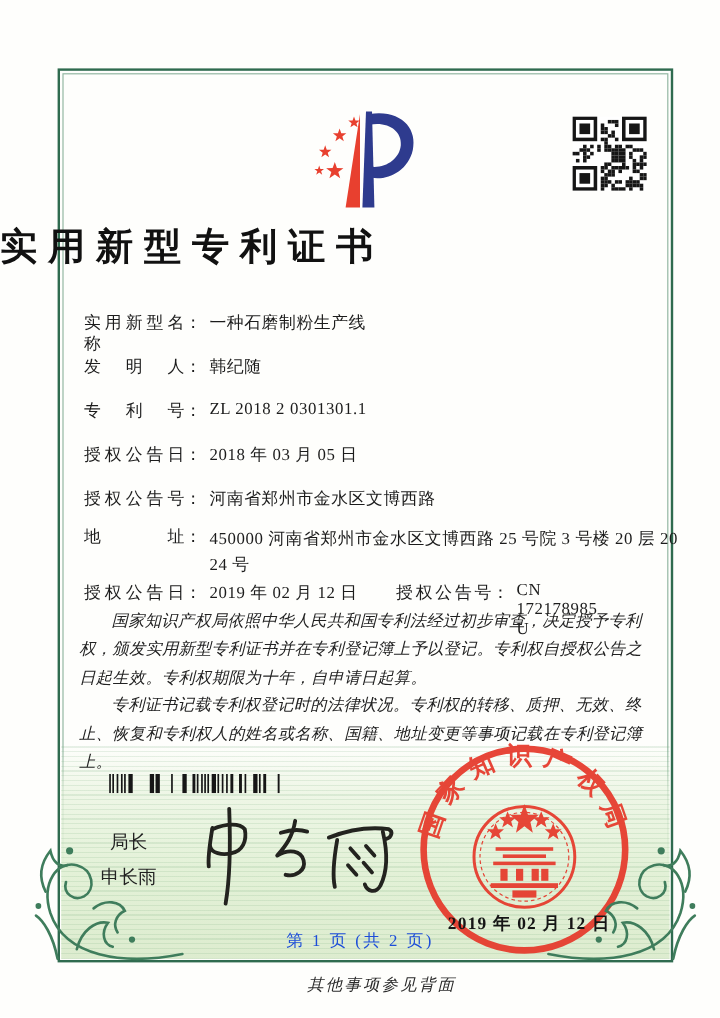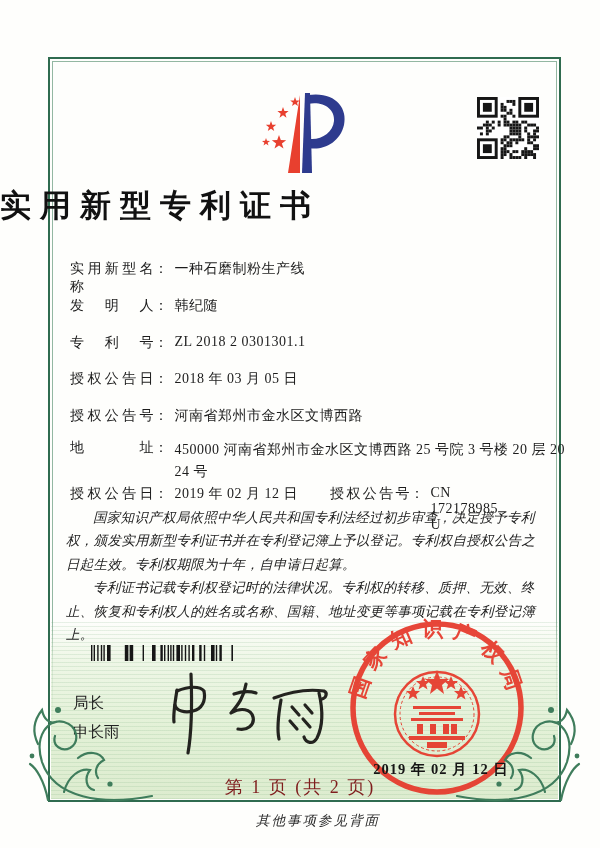--- a/index.html
+++ b/index.html
@@ -38,28 +38,28 @@
   .r6{top:439px}.r7{top:485px}
   .grant2{position:absolute;left:260px;top:0;display:flex;}
   .grant2 .flabel{width:80px;}
   
   .paras{position:absolute;left:66px;top:506px;width:474px;
          font-size:13.5px;line-height:1.74;font-style:italic;color:#222;
          letter-spacing:.3px;}
   .paras p{margin:0;text-indent:2em;}
   
   .barcode{position:absolute;left:80px;top:645px;width:153px;height:16px;}
-  .signer{position:absolute;left:73px;top:688px;font-size:15.5px;line-height:29px;
-          font-family:"Liberation Sans","DejaVu Sans",sans-serif;color:#222;}
+  .signer{position:absolute;left:84px;top:688px;font-size:15.5px;line-height:29px;
+          font-family:"Liberation Sans","DejaVu Sans",sans-serif;color:#222;text-align:center;}
   .signature{position:absolute;left:146px;top:660px;}
   .seal{position:absolute;left:347px;top:618px;opacity:.93;}
   .seal-date{position:absolute;left:349px;top:760px;width:184px;text-align:center;
              font-size:14.5px;font-weight:700;letter-spacing:1px;color:#151515;}
   .page-no{position:absolute;left:0;right:0;top:775px;text-align:center;
-           font-size:18px;letter-spacing:2px;color:#7f1d1d;}
+           font-size:14px;letter-spacing:2px;color:#1d4ed8;}
   .back-note{position:absolute;left:0;right:0;top:812px;text-align:center;
              font-size:13.5px;font-style:italic;letter-spacing:2px;color:#2a2a2a;margin-left:36px;}
   .flourish{position:absolute;bottom:34px;}
   .flourish.fl-left{left:24px;}
   .flourish.fl-right{right:15px;transform:scaleX(-1);}
 </style>
 </head>
 <body>
 
 <div class="page">

